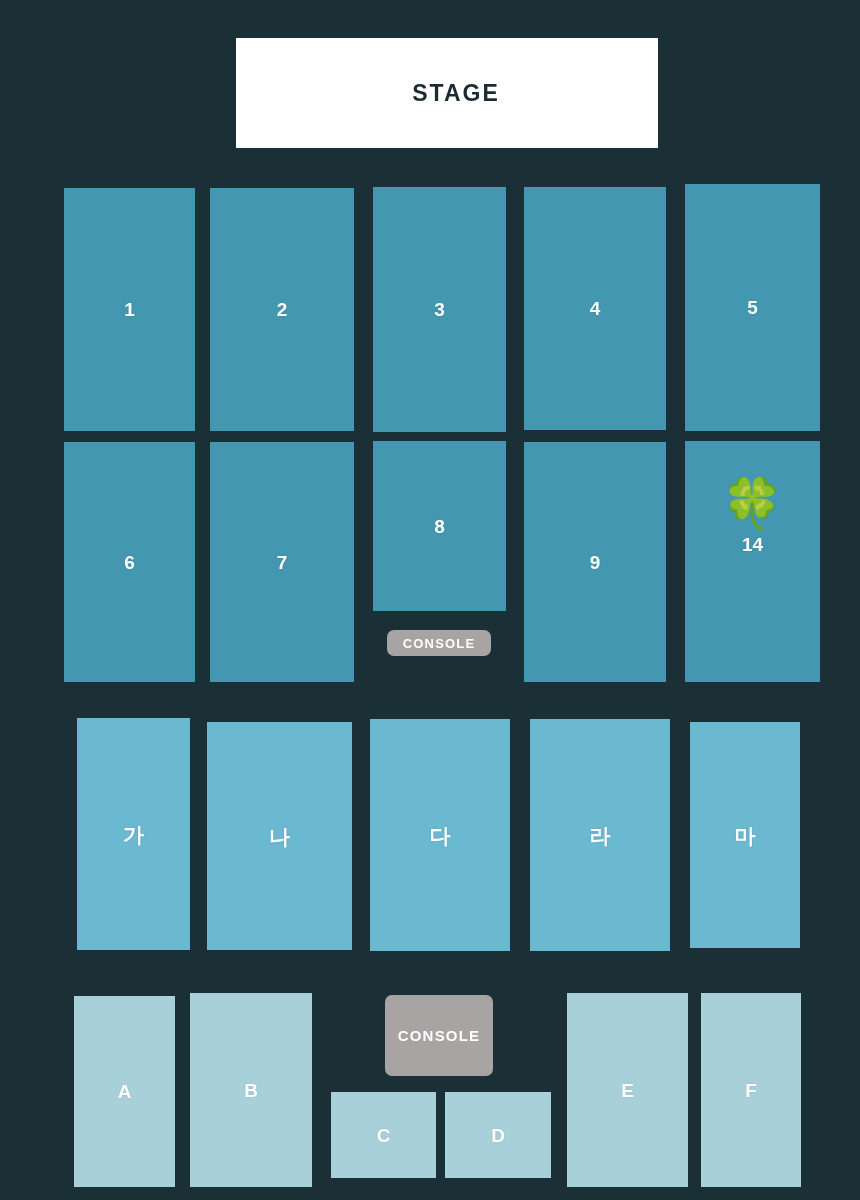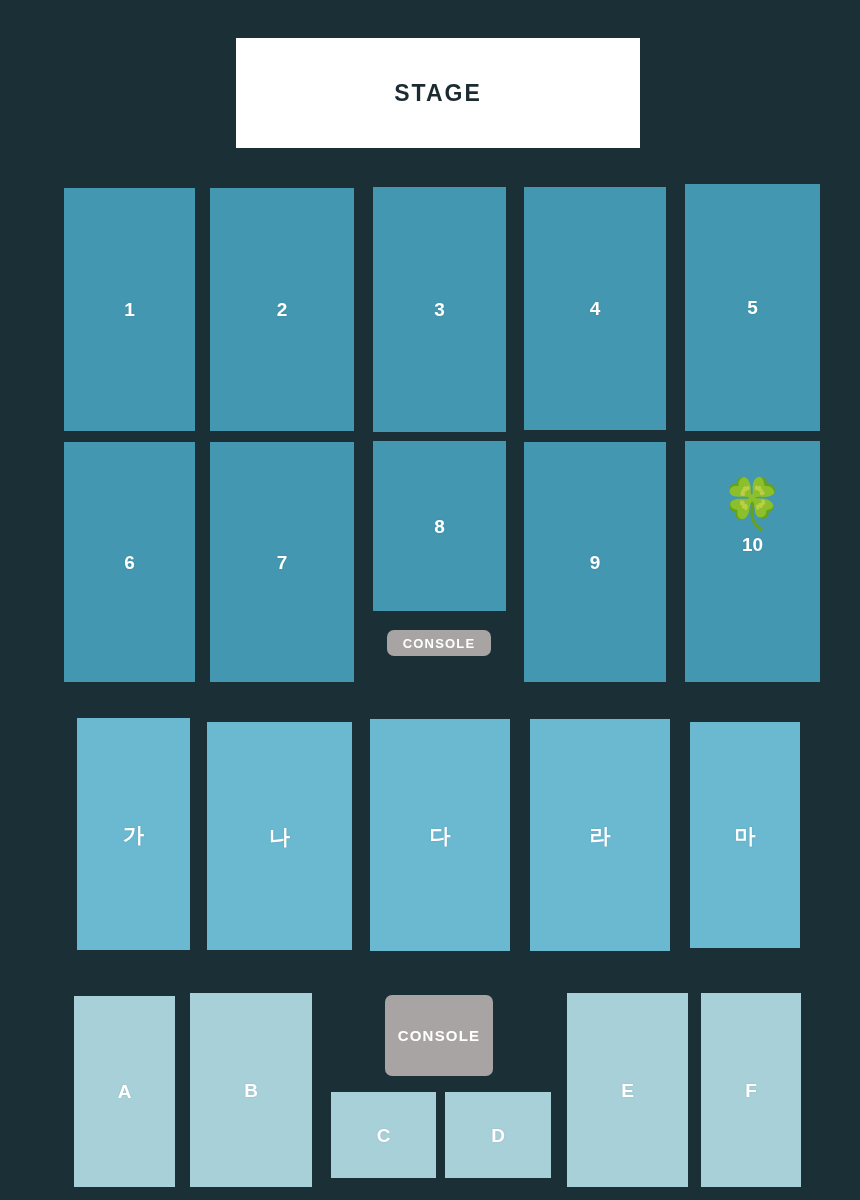--- a/index.html
+++ b/index.html
@@ -71,21 +71,21 @@
     box-sizing: border-box;
     border-radius: 7px;
   }
   .console-small { font-size: 13px; }
   .console-large { font-size: 15px; }
 </style>
 </head>
 <body>
 
 <div id="venue-map" style="background: rgb(27, 48, 54);">
-    <div class="stage" style="left: 236px; top: 38px; width: 404px; height: 110px; background: rgb(255, 255, 255); color: rgb(28, 43, 49);">
+    <div class="stage" style="left: 236px; top: 38px; width: 404px; height: 110px; background: rgb(255, 255, 255); color: rgb(28, 43, 49); padding-left: 18px;">
       <span>STAGE</span>
     </div>
     <div class="sec tier-a" style="left: 64px; top: 188px; width: 131px; height: 243px;">
       <span class="label">1</span>
     </div>
     <div class="sec tier-a" style="left: 210px; top: 188px; width: 144px; height: 243px;">
       <span class="label">2</span>
     </div>
     <div class="sec tier-a" style="left: 373px; top: 187px; width: 133px; height: 245px;">
       <span class="label">3</span>
@@ -103,21 +103,21 @@
       <span class="label">7</span>
     </div>
     <div class="sec tier-a" style="left: 373px; top: 441px; width: 133px; height: 170px;">
       <span class="label">8</span>
     </div>
     <div class="sec tier-a" style="left: 524px; top: 442px; width: 142px; height: 240px;">
       <span class="label">9</span>
     </div>
     <div class="sec tier-a marked" style="left: 685px; top: 441px; width: 135px; height: 241px;">
       <span class="emoji">🍀</span>
-      <span class="label">10</span>
+      <span class="label">14</span>
     </div>
     <div class="sec tier-b korean" style="left: 77px; top: 718px; width: 113px; height: 232px;">
       <span class="label">가</span>
     </div>
     <div class="sec tier-b korean" style="left: 207px; top: 722px; width: 145px; height: 228px;">
       <span class="label">나</span>
     </div>
     <div class="sec tier-b korean" style="left: 370px; top: 719px; width: 140px; height: 232px;">
       <span class="label">다</span>
     </div>

